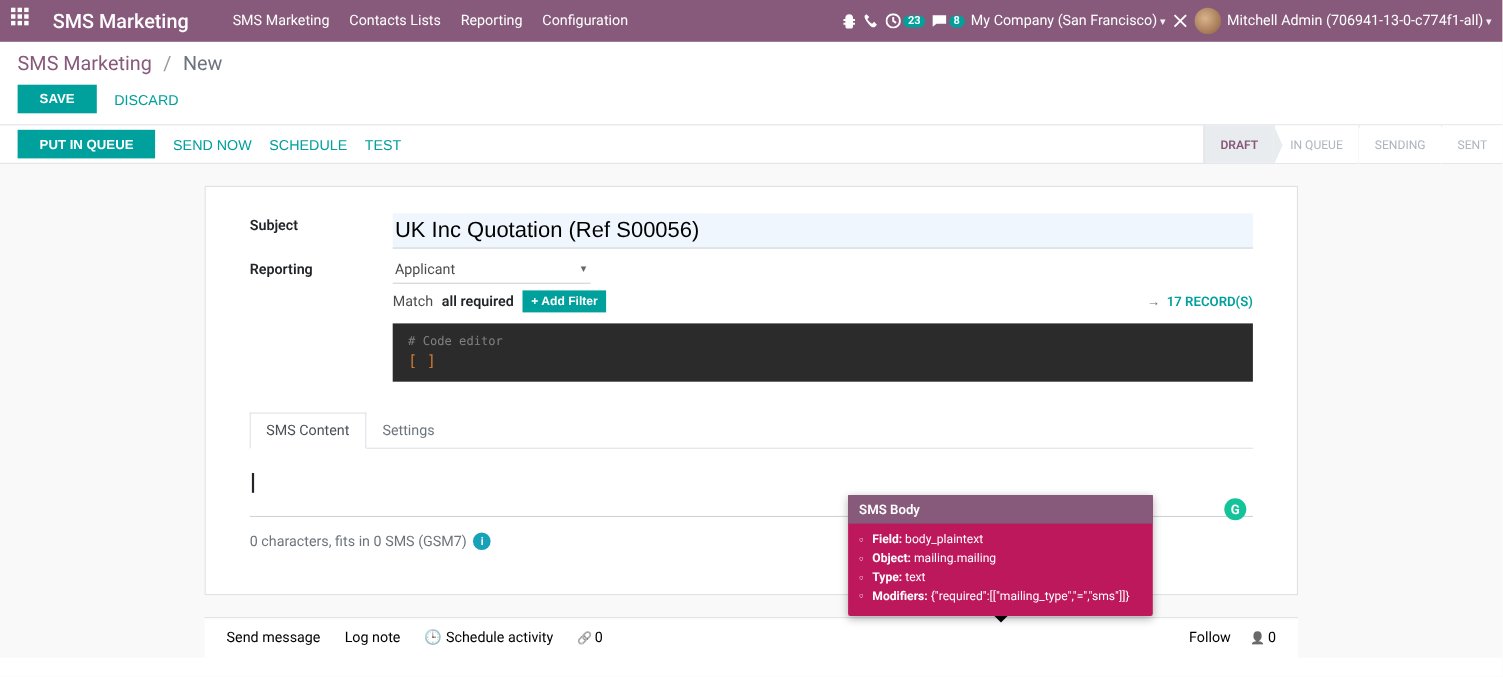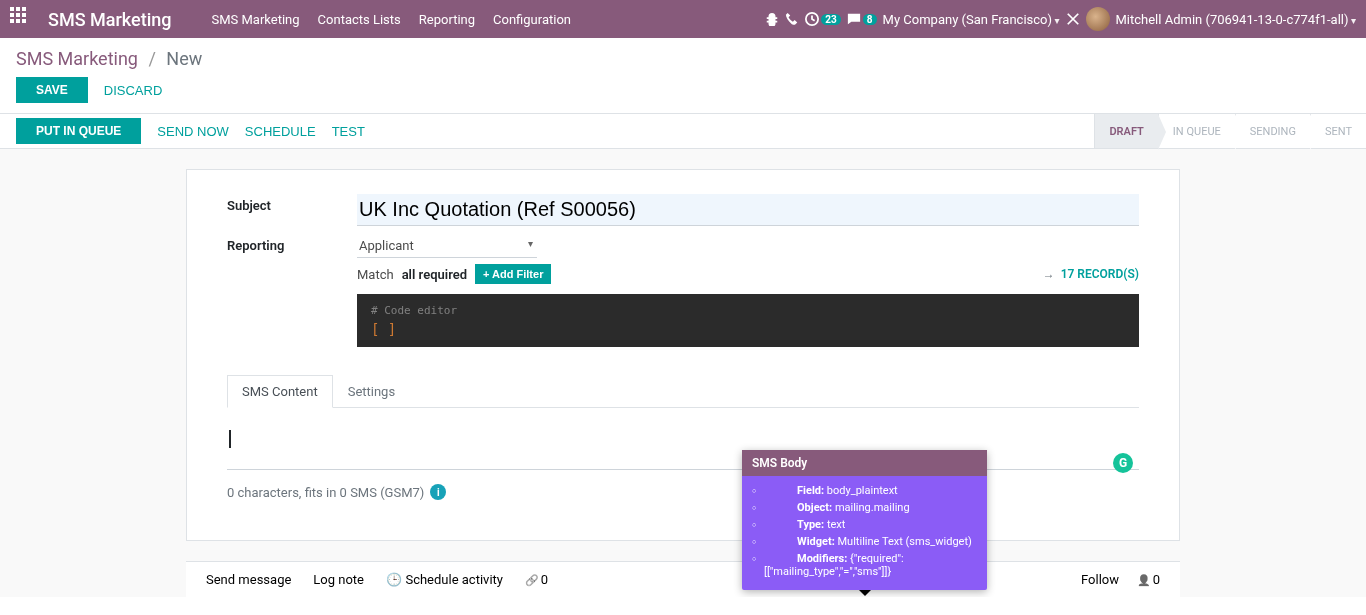--- a/index.html
+++ b/index.html
@@ -64,26 +64,26 @@
 
 .sms-body-area { border-bottom:1px solid #ced4da; min-height:50px; padding:10px 2px; margin-top:12px; position:relative; }
 .sms-body-area .caret-blink { border-left:2px solid #212529; height:18px; display:inline-block; animation:blink 1s step-end infinite; }
 @keyframes blink { 50% { opacity:0; } }
 .grammarly { position:absolute; right:6px; bottom:-4px; width:20px; height:20px; border-radius:50%; background:#15c39a; display:flex; align-items:center; justify-content:center; color:#fff; font-size:12px; font-weight:bold; }
 
 .counter { font-size:13px; color:#6c757d; margin-top:14px; display:flex; align-items:center; gap:6px; }
 .info-icon { width:16px; height:16px; border-radius:50%; background:#17a2b8; color:#fff; display:inline-flex; align-items:center; justify-content:center; font-size:10px; font-weight:bold; }
 
 
-.tooltip-pop { position:absolute; top: 280px; left: 555px; width: 245px; background:#8b5cf6; color:#fff; font-size:11px; border-radius:2px; box-shadow:0 2px 8px rgba(0,0,0,.3); z-index:100; }
+.tooltip-pop { position:absolute; top: 280px; left: 584px; width: 277px; background:#be185d; color:#fff; font-size:11px; border-radius:2px; box-shadow:0 2px 8px rgba(0,0,0,.3); z-index:100; }
 .tooltip-pop .tt-header { background:#875a7b; padding:6px 10px; font-weight:600; font-size:12px; }
 .tooltip-pop ul { list-style:none; padding:6px 12px 10px 22px; }
 .tooltip-pop li { position:relative; padding:2px 0; font-size:11px; }
 .tooltip-pop li::before { content:'○'; position:absolute; left:-12px; font-size:7px; top:5px; }
-.tooltip-pop li b { font-weight:700;margin-left:33px; }
+.tooltip-pop li b { font-weight:700; }
 .tooltip-pop .tt-caret { position:absolute; bottom:-6px; left:50%; margin-left:-6px; width:0; height:0; border-left:6px solid transparent; border-right:6px solid transparent; border-top:6px solid #000; }
 
 .chatter { border-top:1px solid #dee2e6; padding:10px 20px; display:flex; align-items:center; gap:22px; color:#6c757d; max-width:994px; margin: 20px auto 0; font-size:13px; background:#fff; }
 .chatter .right { margin-left:auto; display:flex; gap:18px; align-items:center; }
 .chatter a { color:#000000; cursor:pointer; }
 .attach-count::before { content:'🔗'; font-size:11px; margin-right:2px; filter:grayscale(1); }
 .follow-count::before { content:'👤'; font-size:11px; margin-right:2px; filter:grayscale(1); }
 
 svg.ico { width:14px; height:14px; fill:currentColor; }
 </style>
@@ -217,21 +217,20 @@
       <span>0 characters, fits in 0 SMS (GSM7)</span>
       <span class="info-icon">i</span>
     </div>
 
     <div class="tooltip-pop">
       <div class="tt-header">SMS Body</div>
       <ul>
         <li><b>Field:</b> <span>body_plaintext</span></li>
         <li><b>Object:</b> <span>mailing.mailing</span></li>
         <li><b>Type:</b> <span>text</span></li>
-        <li><b>Widget:</b> <span>Multiline Text (sms_widget)</span></li>
         <li><b>Modifiers:</b> <span>{"required":[["mailing_type","=","sms"]]}</span></li>
       </ul>
       <div class="tt-caret"></div>
     </div>
 
   </div>
 
   <div class="chatter">
     <a>Send message</a>
     <a>Log note</a>

